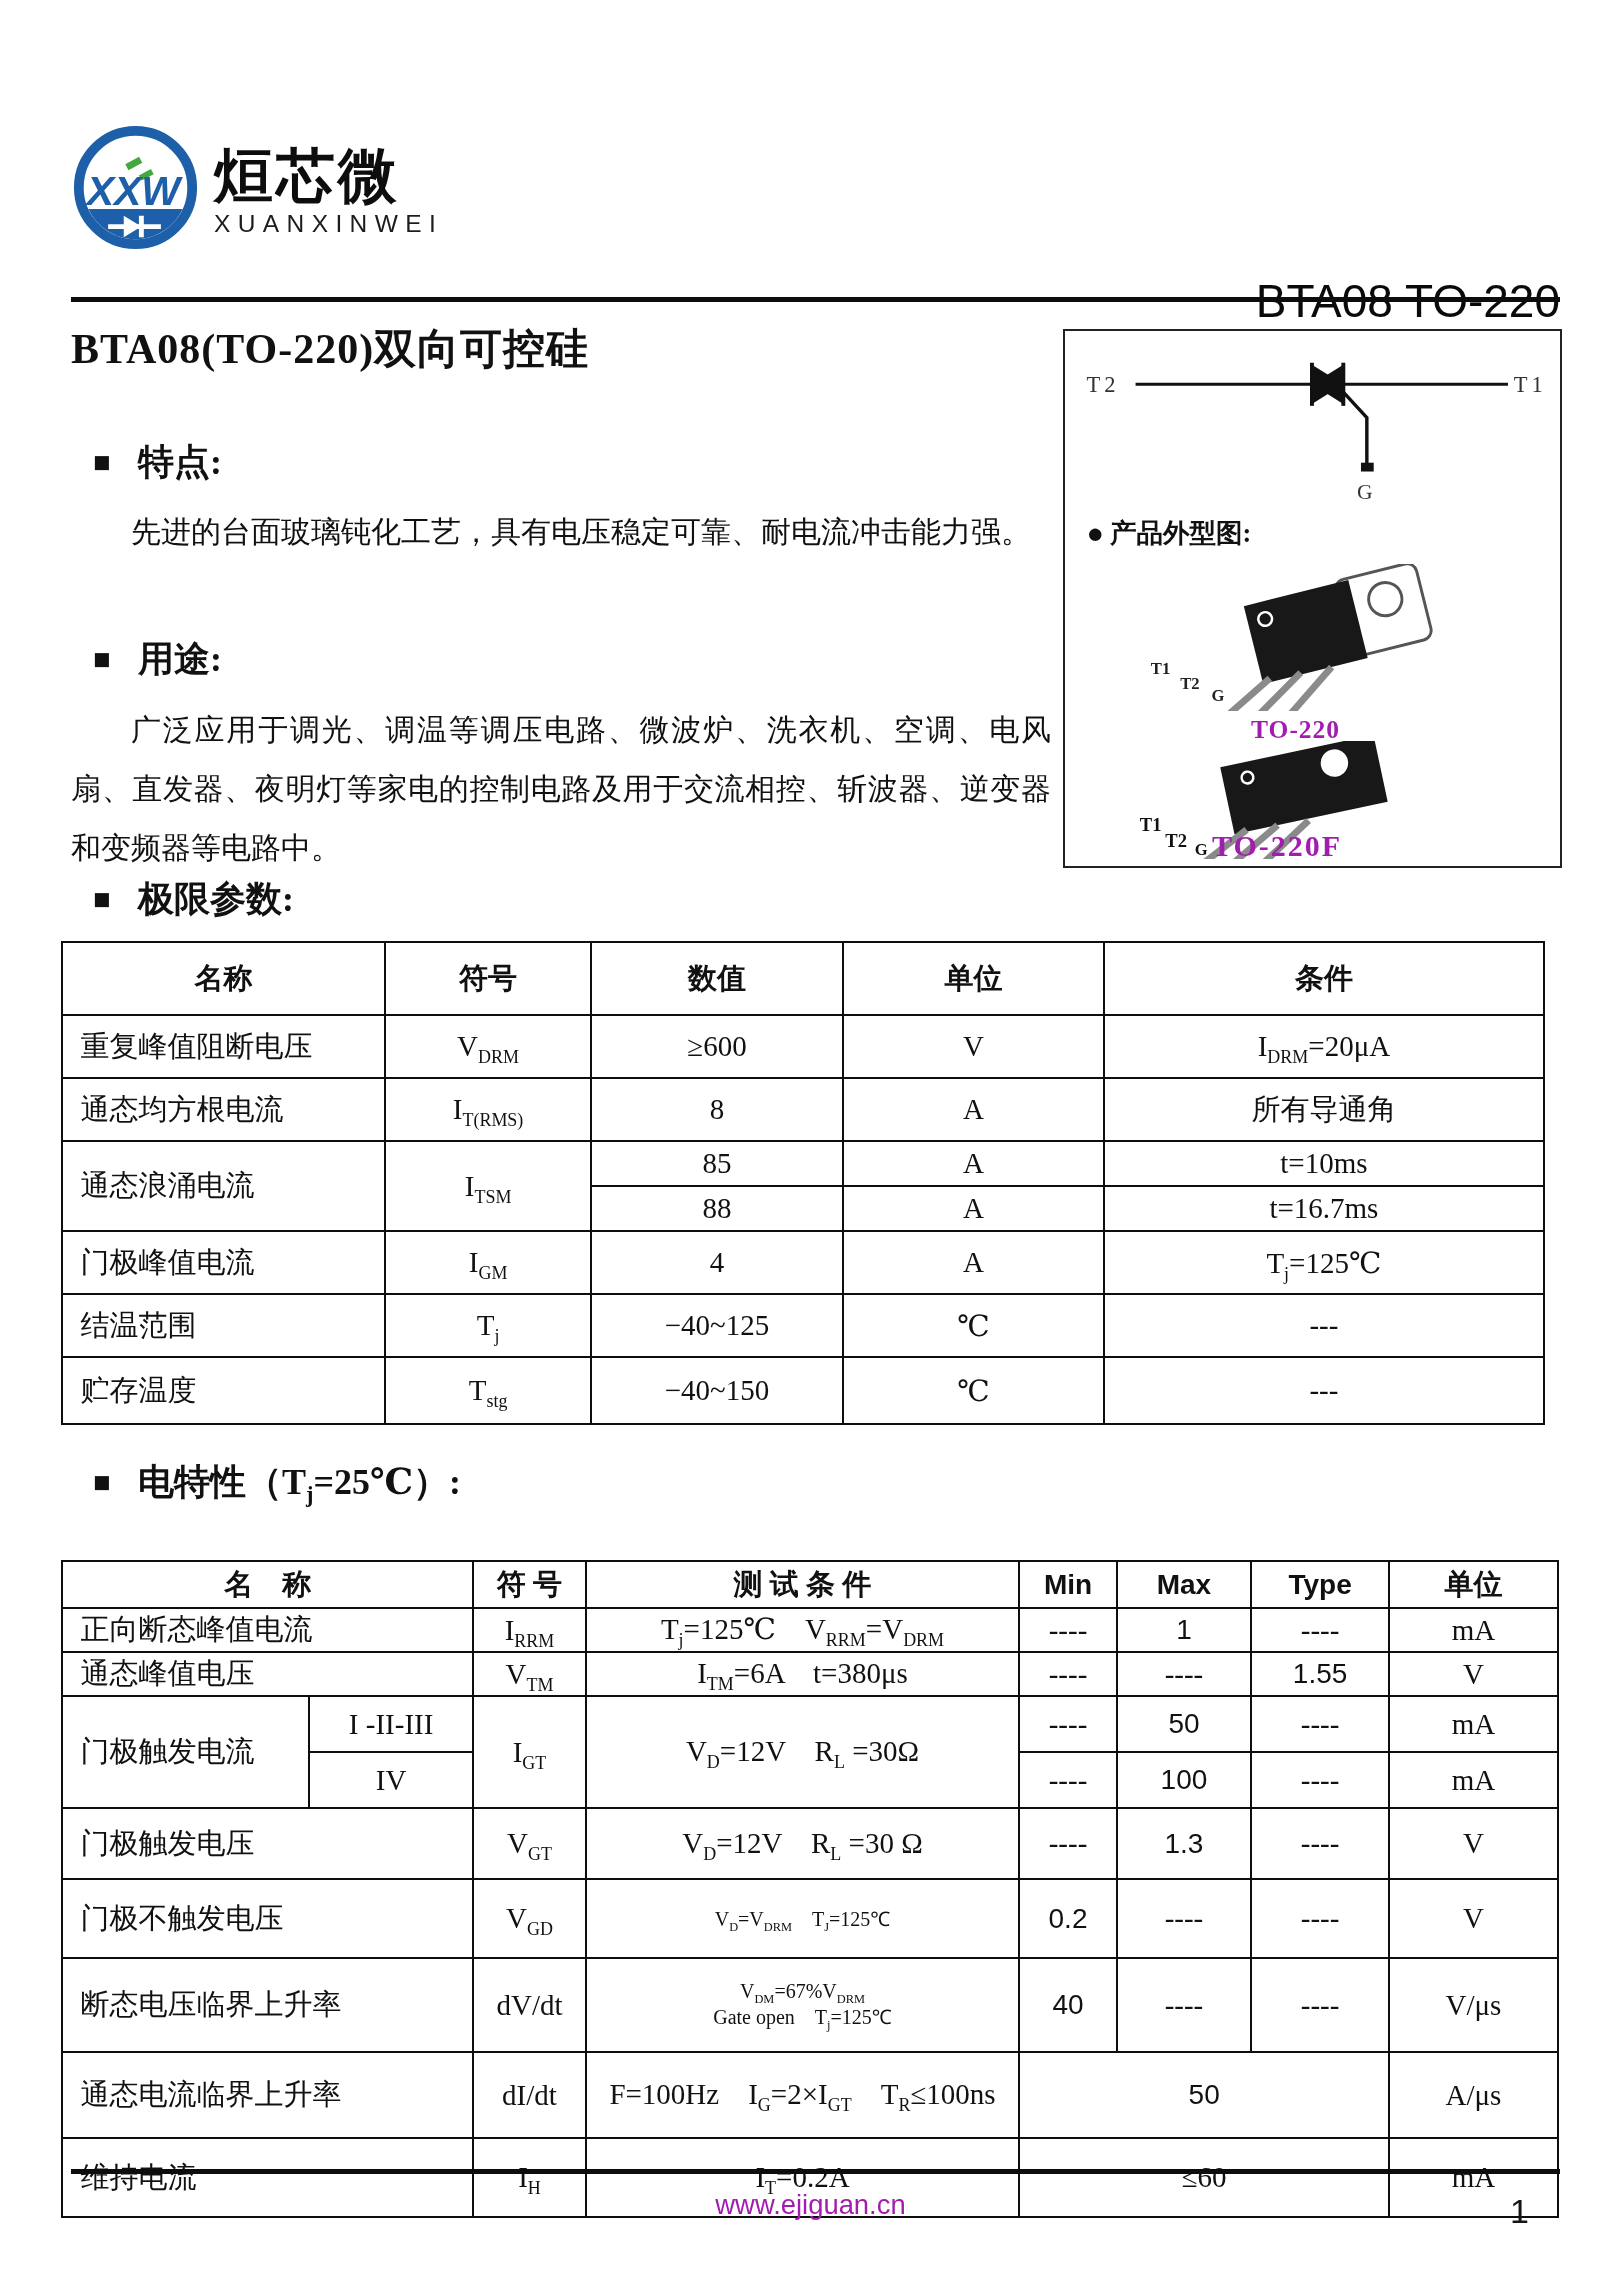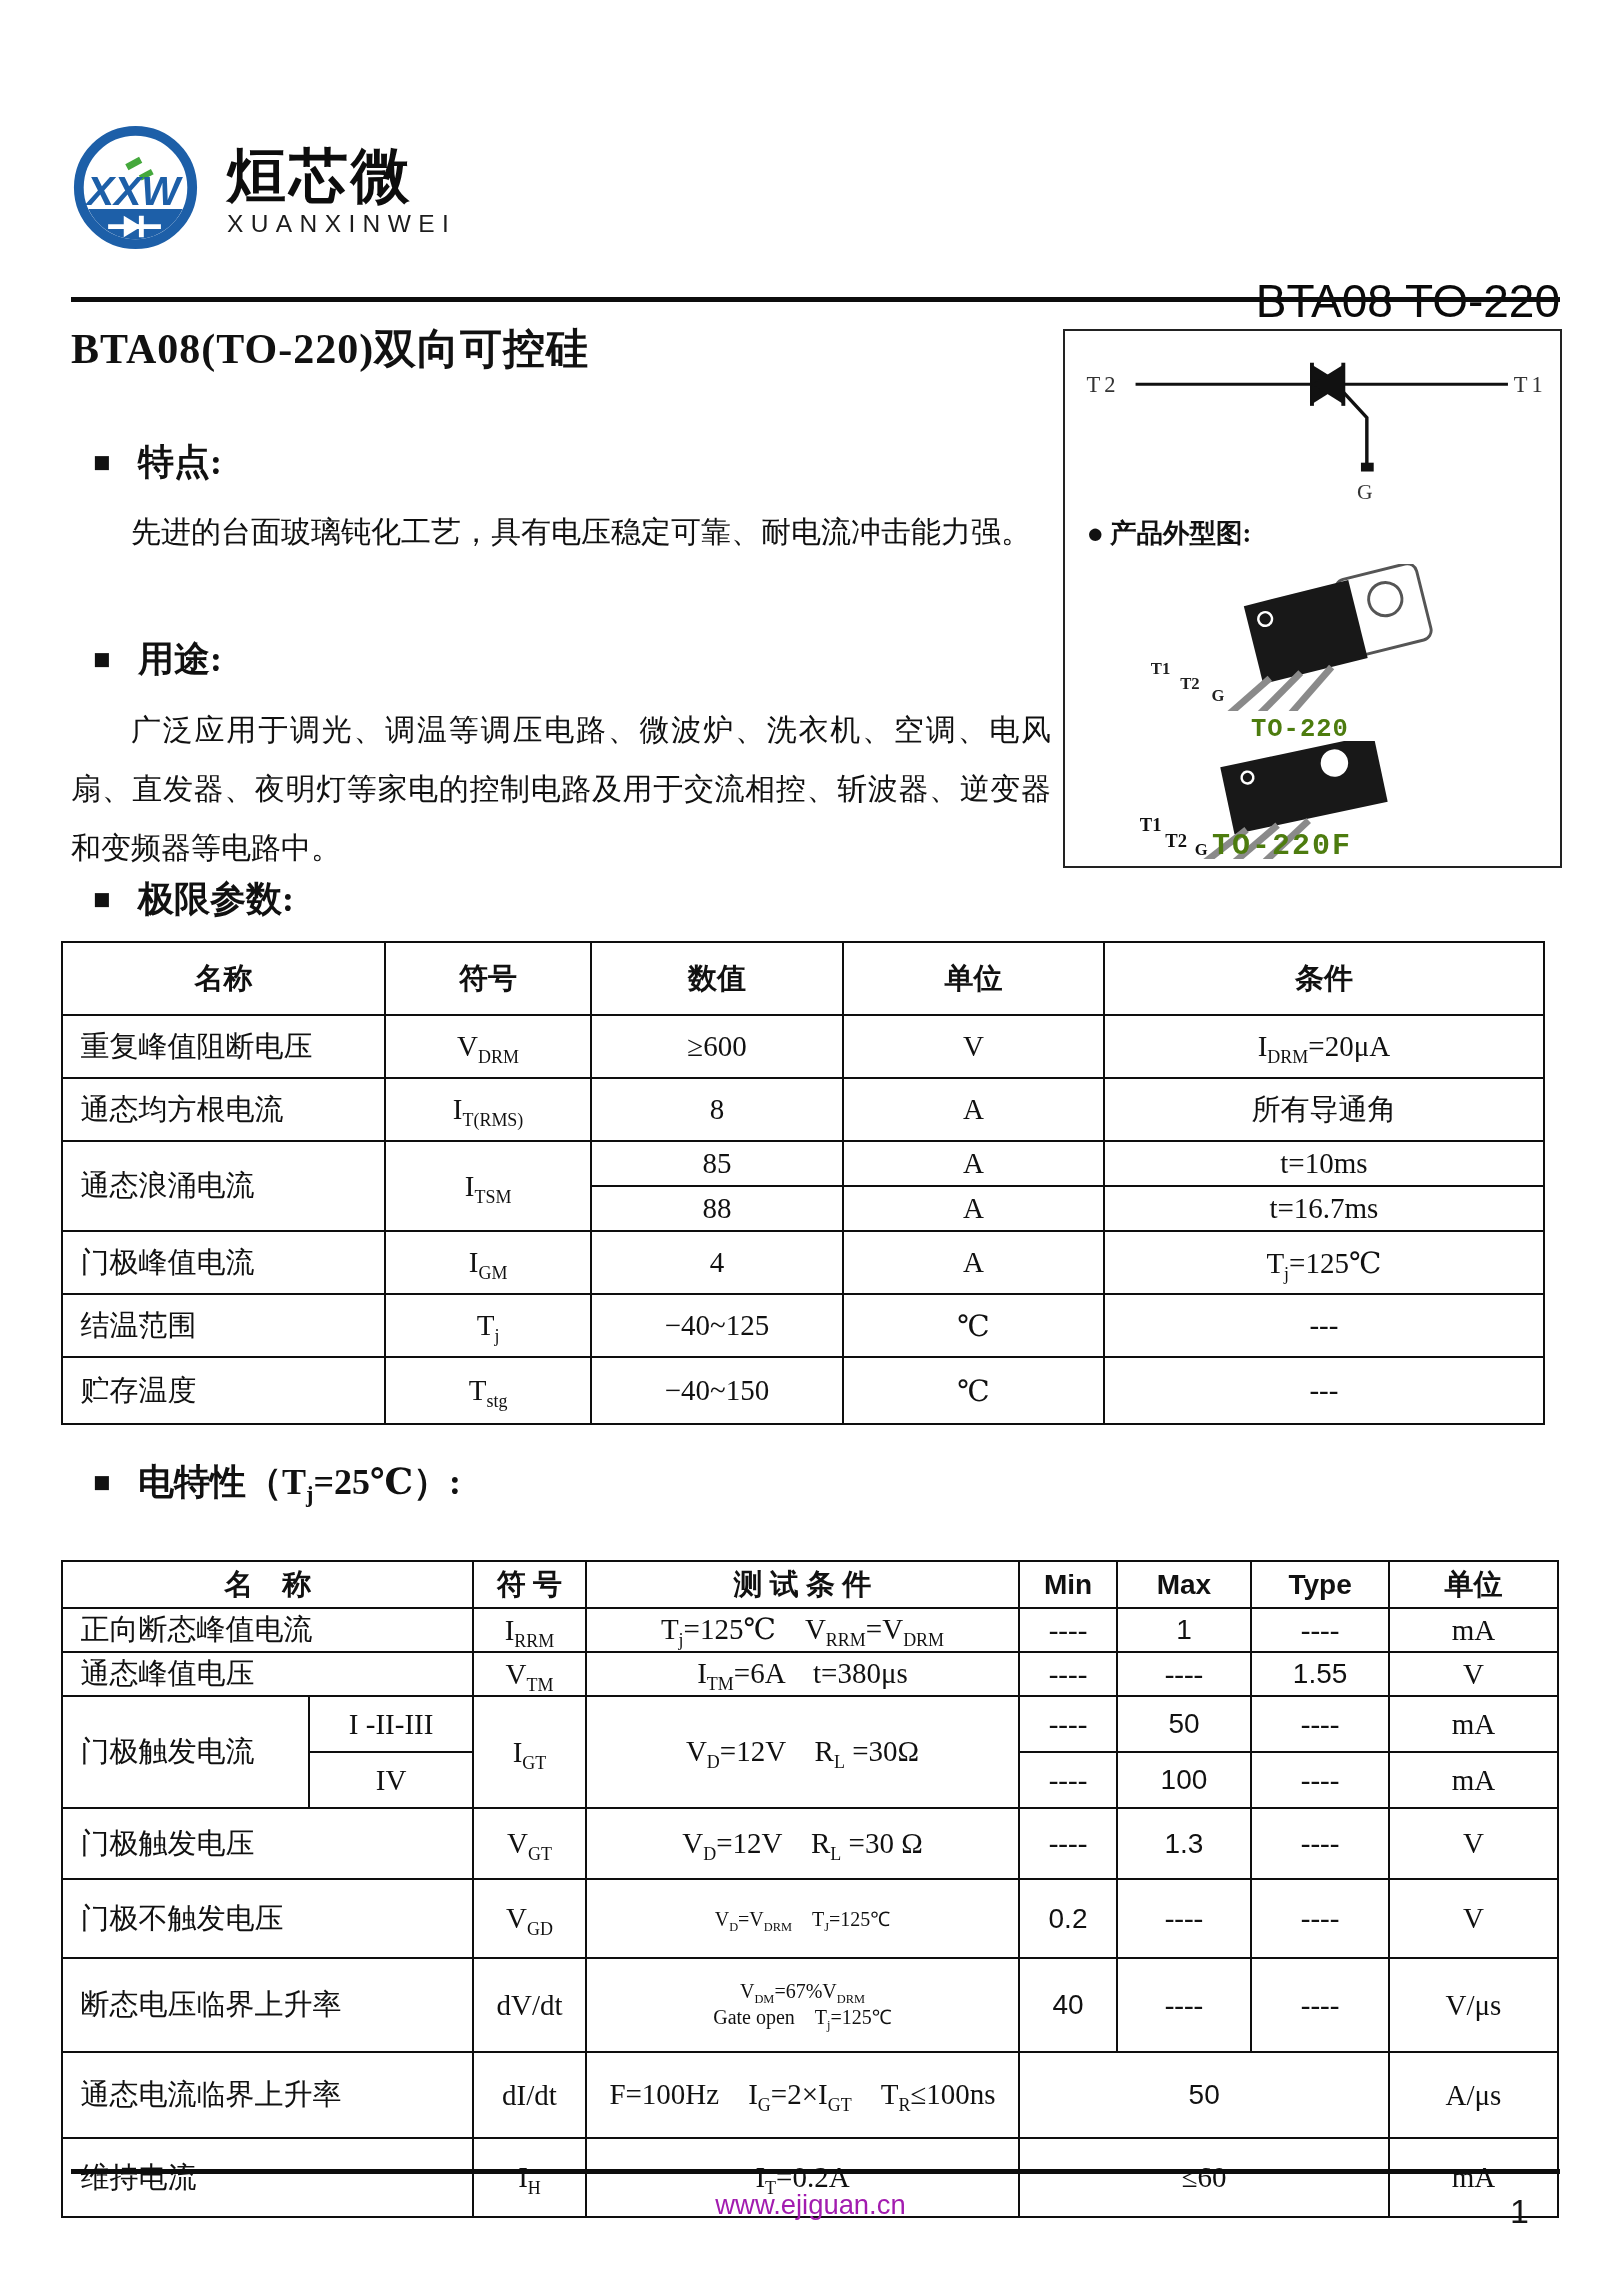--- a/index.html
+++ b/index.html
@@ -2,43 +2,43 @@
 <html><head>
 <meta charset="utf-8">
 <style>
   html,body{margin:0;padding:0;background:#e8e8e8;}
   .page{position:relative;width:1621px;height:2293px;background:#ffffff;margin:0 auto;
         font-family:"Liberation Serif","DejaVu Serif",serif;color:#111;overflow:hidden;}
   .sans{font-family:"Liberation Sans","DejaVu Sans",sans-serif;}
 
   
   .logo{position:absolute;top:123px;left:71px;display:flex;align-items:flex-start;}
-  .logo-text{margin-left:27px;}
+  .logo-text{margin-left:14px;}
   .logo-cn{font-family:"Liberation Sans","DejaVu Sans",sans-serif;font-weight:700;
            font-size:59px;letter-spacing:2.9px;line-height:63px;margin-top:21.6px;color:#0d0d0d;}
   .logo-en{font-family:"Liberation Sans","DejaVu Sans",sans-serif;font-size:24.5px;
            letter-spacing:7.4px;color:#1c1c1c;margin-top:2.9px;}
   .part-number{position:absolute;top:229px;right:61px;font-size:46px;color:#0a0a0a;margin-top:45px;}
   .top-rule{position:absolute;top:297px;left:71px;right:61px;height:4.9px;background:#0d0d0d;}
 
   .doc-title{position:absolute;top:321px;left:71px;font-size:42px;font-weight:700;letter-spacing:1px;}
 
   
   .section{position:absolute;left:93px;display:flex;align-items:center;font-size:36px;font-weight:700;}
   .section .bullet{font-size:29px;margin-right:27.4px;line-height:1;}
   .para{position:absolute;left:71px;font-size:30px;line-height:59px;text-indent:2em;text-align:justify;}
 
   
   .diagram-box{position:absolute;top:329px;left:1063px;width:495px;height:535px;
                border:2px solid #222;background:#fff;}
   .diagram-caption{position:absolute;top:184px;left:21.6px;font-size:26.5px;font-weight:700;
                    display:flex;align-items:center;}
   .diagram-caption .dot{font-size:29px;margin-right:5.9px;}
-  .pkg-caption{position:absolute;font-family:Liberation Mono, monospace;
-               font-weight:700;color:#4d7c0f;}
+  .pkg-caption{position:absolute;font-family:Liberation Serif, serif;
+               font-weight:700;color:#a21caf;}
   .pkg1-caption{top:384px;left:186px;font-size:25.5px;letter-spacing:1px;}
   .pkg2-caption{top:498px;left:147px;font-size:30px;letter-spacing:2px;}
 
   
   table{border-collapse:collapse;table-layout:fixed;background:#fff;}
   td,th{border:2px solid #0e0e0e;text-align:center;vertical-align:middle;
         font-size:29px;padding:0 5.9px;overflow:hidden;}
   th{font-weight:700;}
   .ratings-table{position:absolute;top:941px;left:61px;width:1484px;border:2.9px solid #0e0e0e;}
   .electrical-table{position:absolute;top:1560px;left:61px;width:1498px;border:2.9px solid #0e0e0e;}

